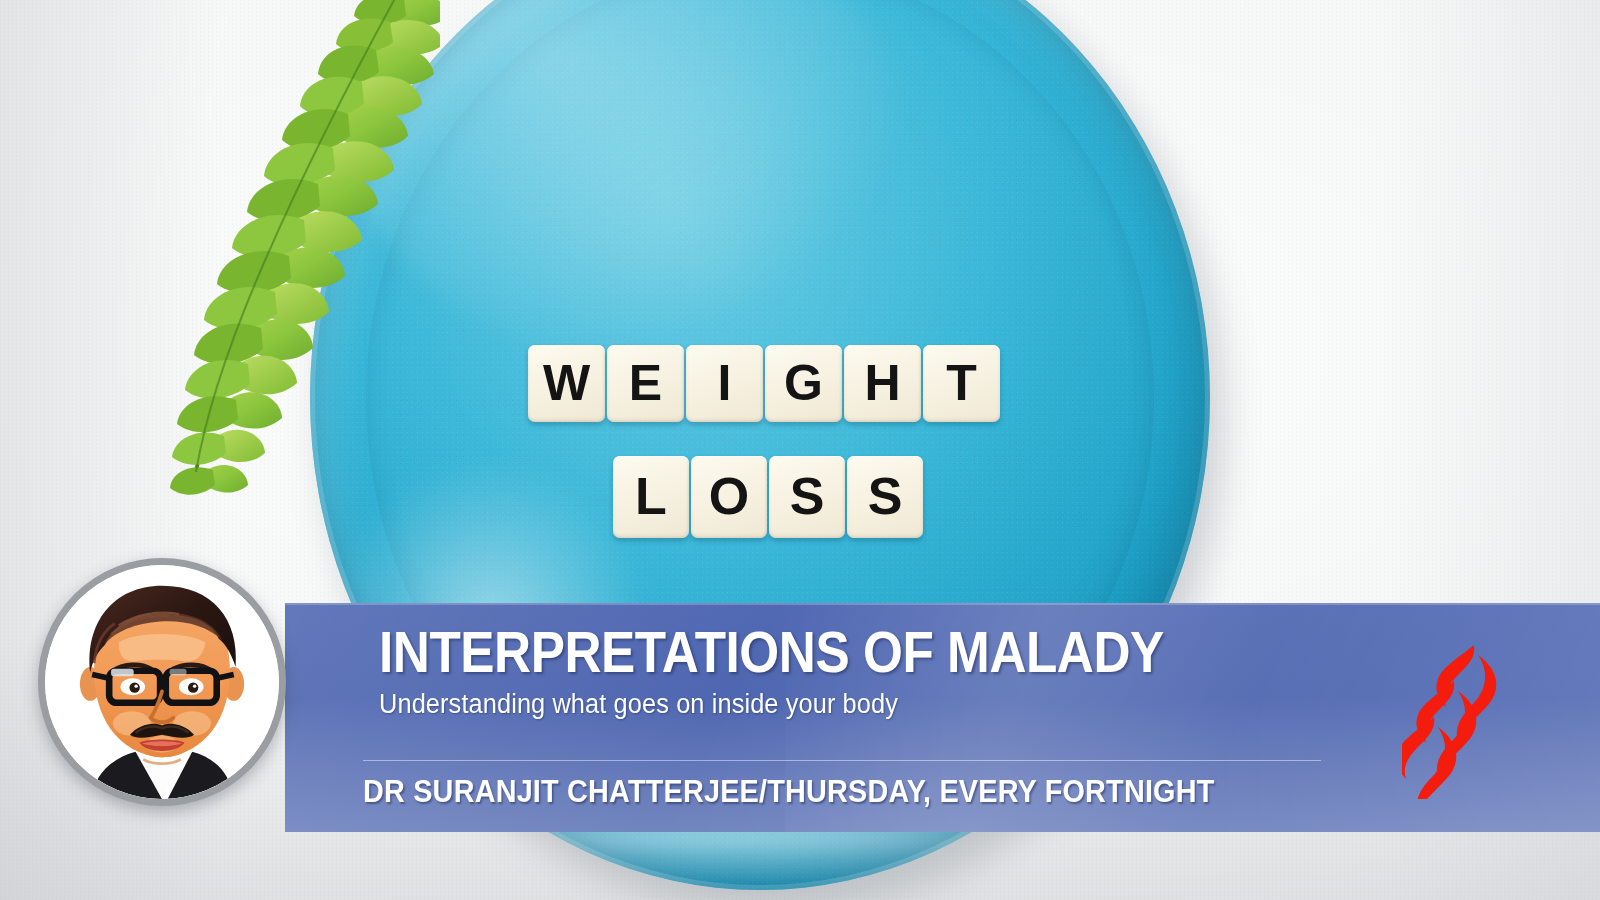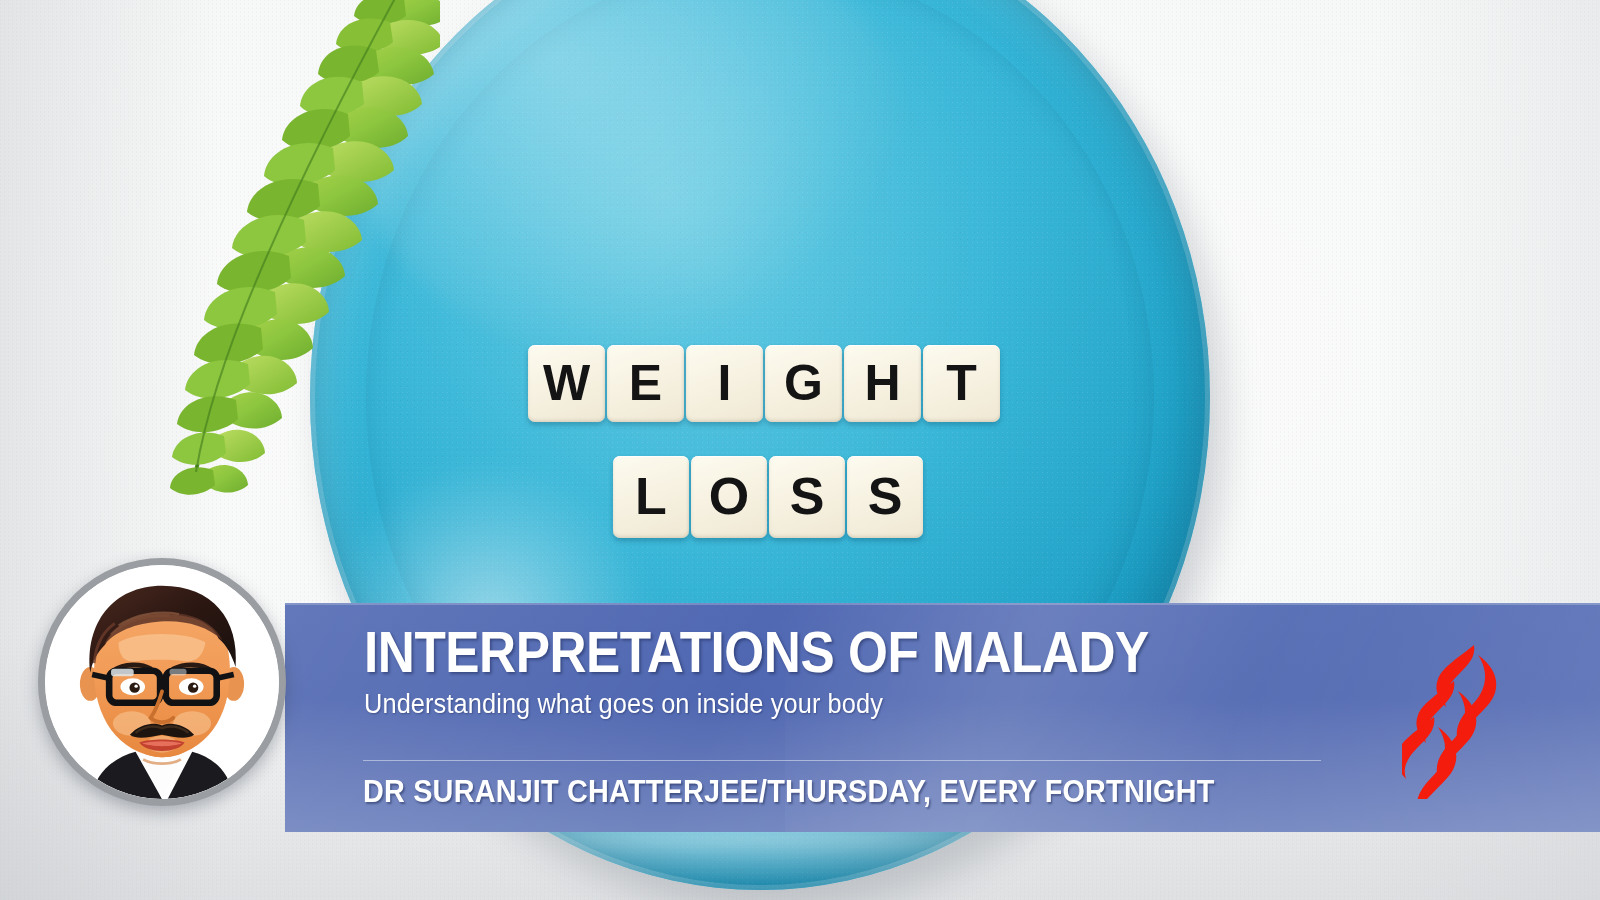--- a/index.html
+++ b/index.html
@@ -153,21 +153,21 @@
     background: linear-gradient(110deg,
       rgba(255,255,255,0) 0%, rgba(255,255,255,0.10) 30%,
       rgba(255,255,255,0.04) 55%, rgba(255,255,255,0.13) 100%);
     pointer-events:none;
   }
   .banner-top-line {
     position:absolute; left:0; top:0; width:100%; height:2px;
     background:rgba(255,255,255,0.22);
   }
 
-  .banner-text { position:absolute; left:79px; top:20px; width:1000px; }
+  .banner-text { position:absolute; left:94px; top:20px; width:1000px; }
 
   .banner-title {
     color:#ffffff;
     font-family:"Liberation Sans Narrow","Liberation Sans", sans-serif;
     font-weight:700;
     font-size:57px;
     line-height:1.02;
     letter-spacing:-0.5px;
     transform: scaleX(0.90);
     transform-origin: left center;

